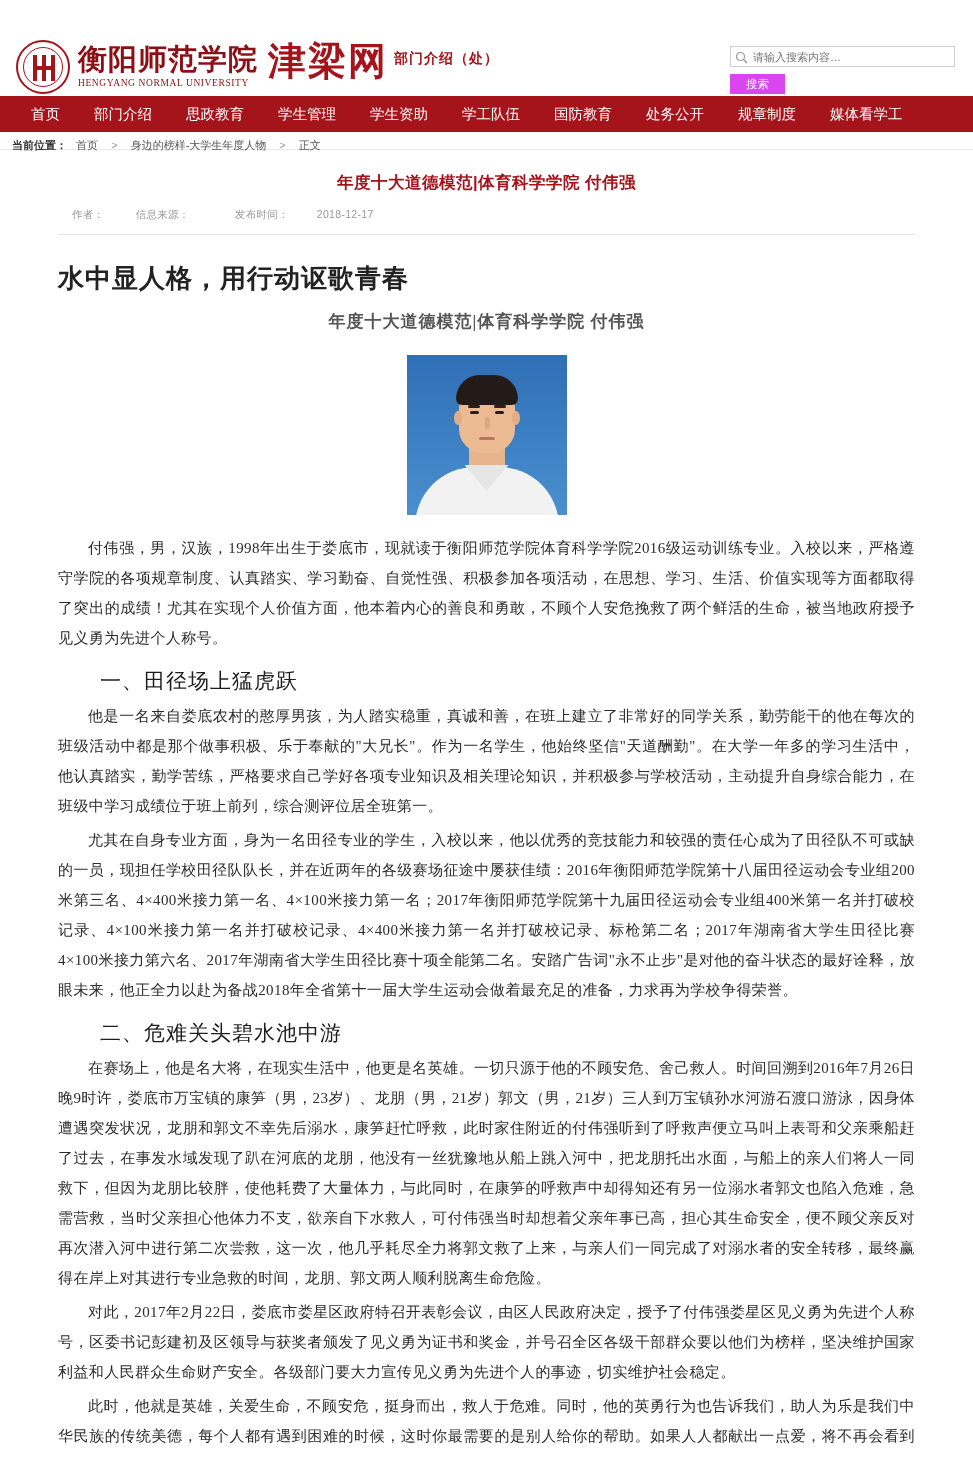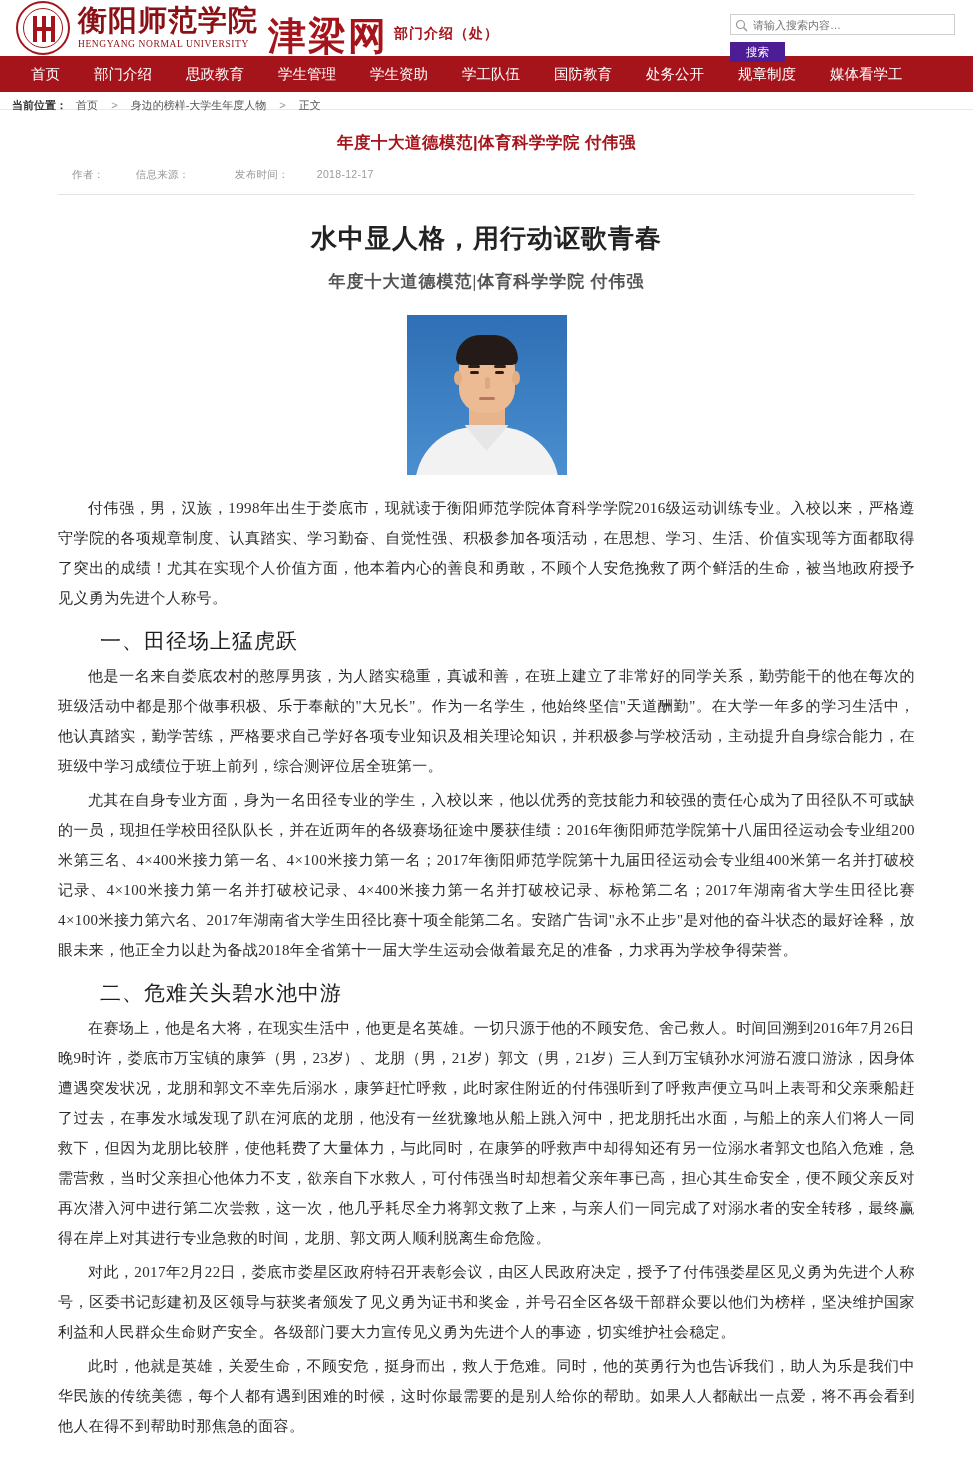--- a/index.html
+++ b/index.html
@@ -7,26 +7,27 @@
   body {
     width: 973px;
     font-family: "Liberation Sans", sans-serif;
     background: #ffffff;
     color: #333;
   }
   .page { width: 973px; position: relative; }
 
   
   .header {
-    height: 56px;
+    height: 64px;
     background: #ffffff;
     display: flex;
-    align-items: flex-end;
+    align-items: flex-start;
     position: relative;
     border-bottom: 1px solid #fff;
+    margin-top: 32px;
   }
   .logo-block {
     display: flex;
     align-items: center;
     padding: 8px 0 0 16px;
   }
   .logo-seal {
     width: 54px; height: 54px;
     border-radius: 50%;
     background: #fff;
@@ -118,21 +119,21 @@
     font-family: "Liberation Sans", sans-serif;
   }
   .search-icon-wrap {
     position: absolute;
     left: 5px; top: 4px;
     width: 13px; height: 13px;
   }
   .search-btn {
     margin-top: 7px;
     width: 55px; height: 20px;
-    background: #4c1d95;
+    background: #d946ef;
     color: #fff;
     border: none;
     font-size: 11.5px;
     cursor: pointer;
     display: block;
     font-family: "Liberation Sans", sans-serif;
   }
 
   
   .nav {
@@ -182,21 +183,20 @@
     margin-top: 14px;
     letter-spacing: 0.3px;
   }
   .art-meta span { margin: 0 14px; }
   .divider {
     border: none;
     border-top: 1px solid #e4e4e4;
     margin: 12px 0 26px 0;
   }
   .body-title {
-    text-align: center;
     font-family: "Liberation Serif", serif;
     font-size: 26px;
     font-weight: bold;
     color: #222;
     letter-spacing: 1px;
   }
   .body-subtitle {
     text-align: center;
     font-family: "Liberation Serif", serif;
     font-size: 17px;

